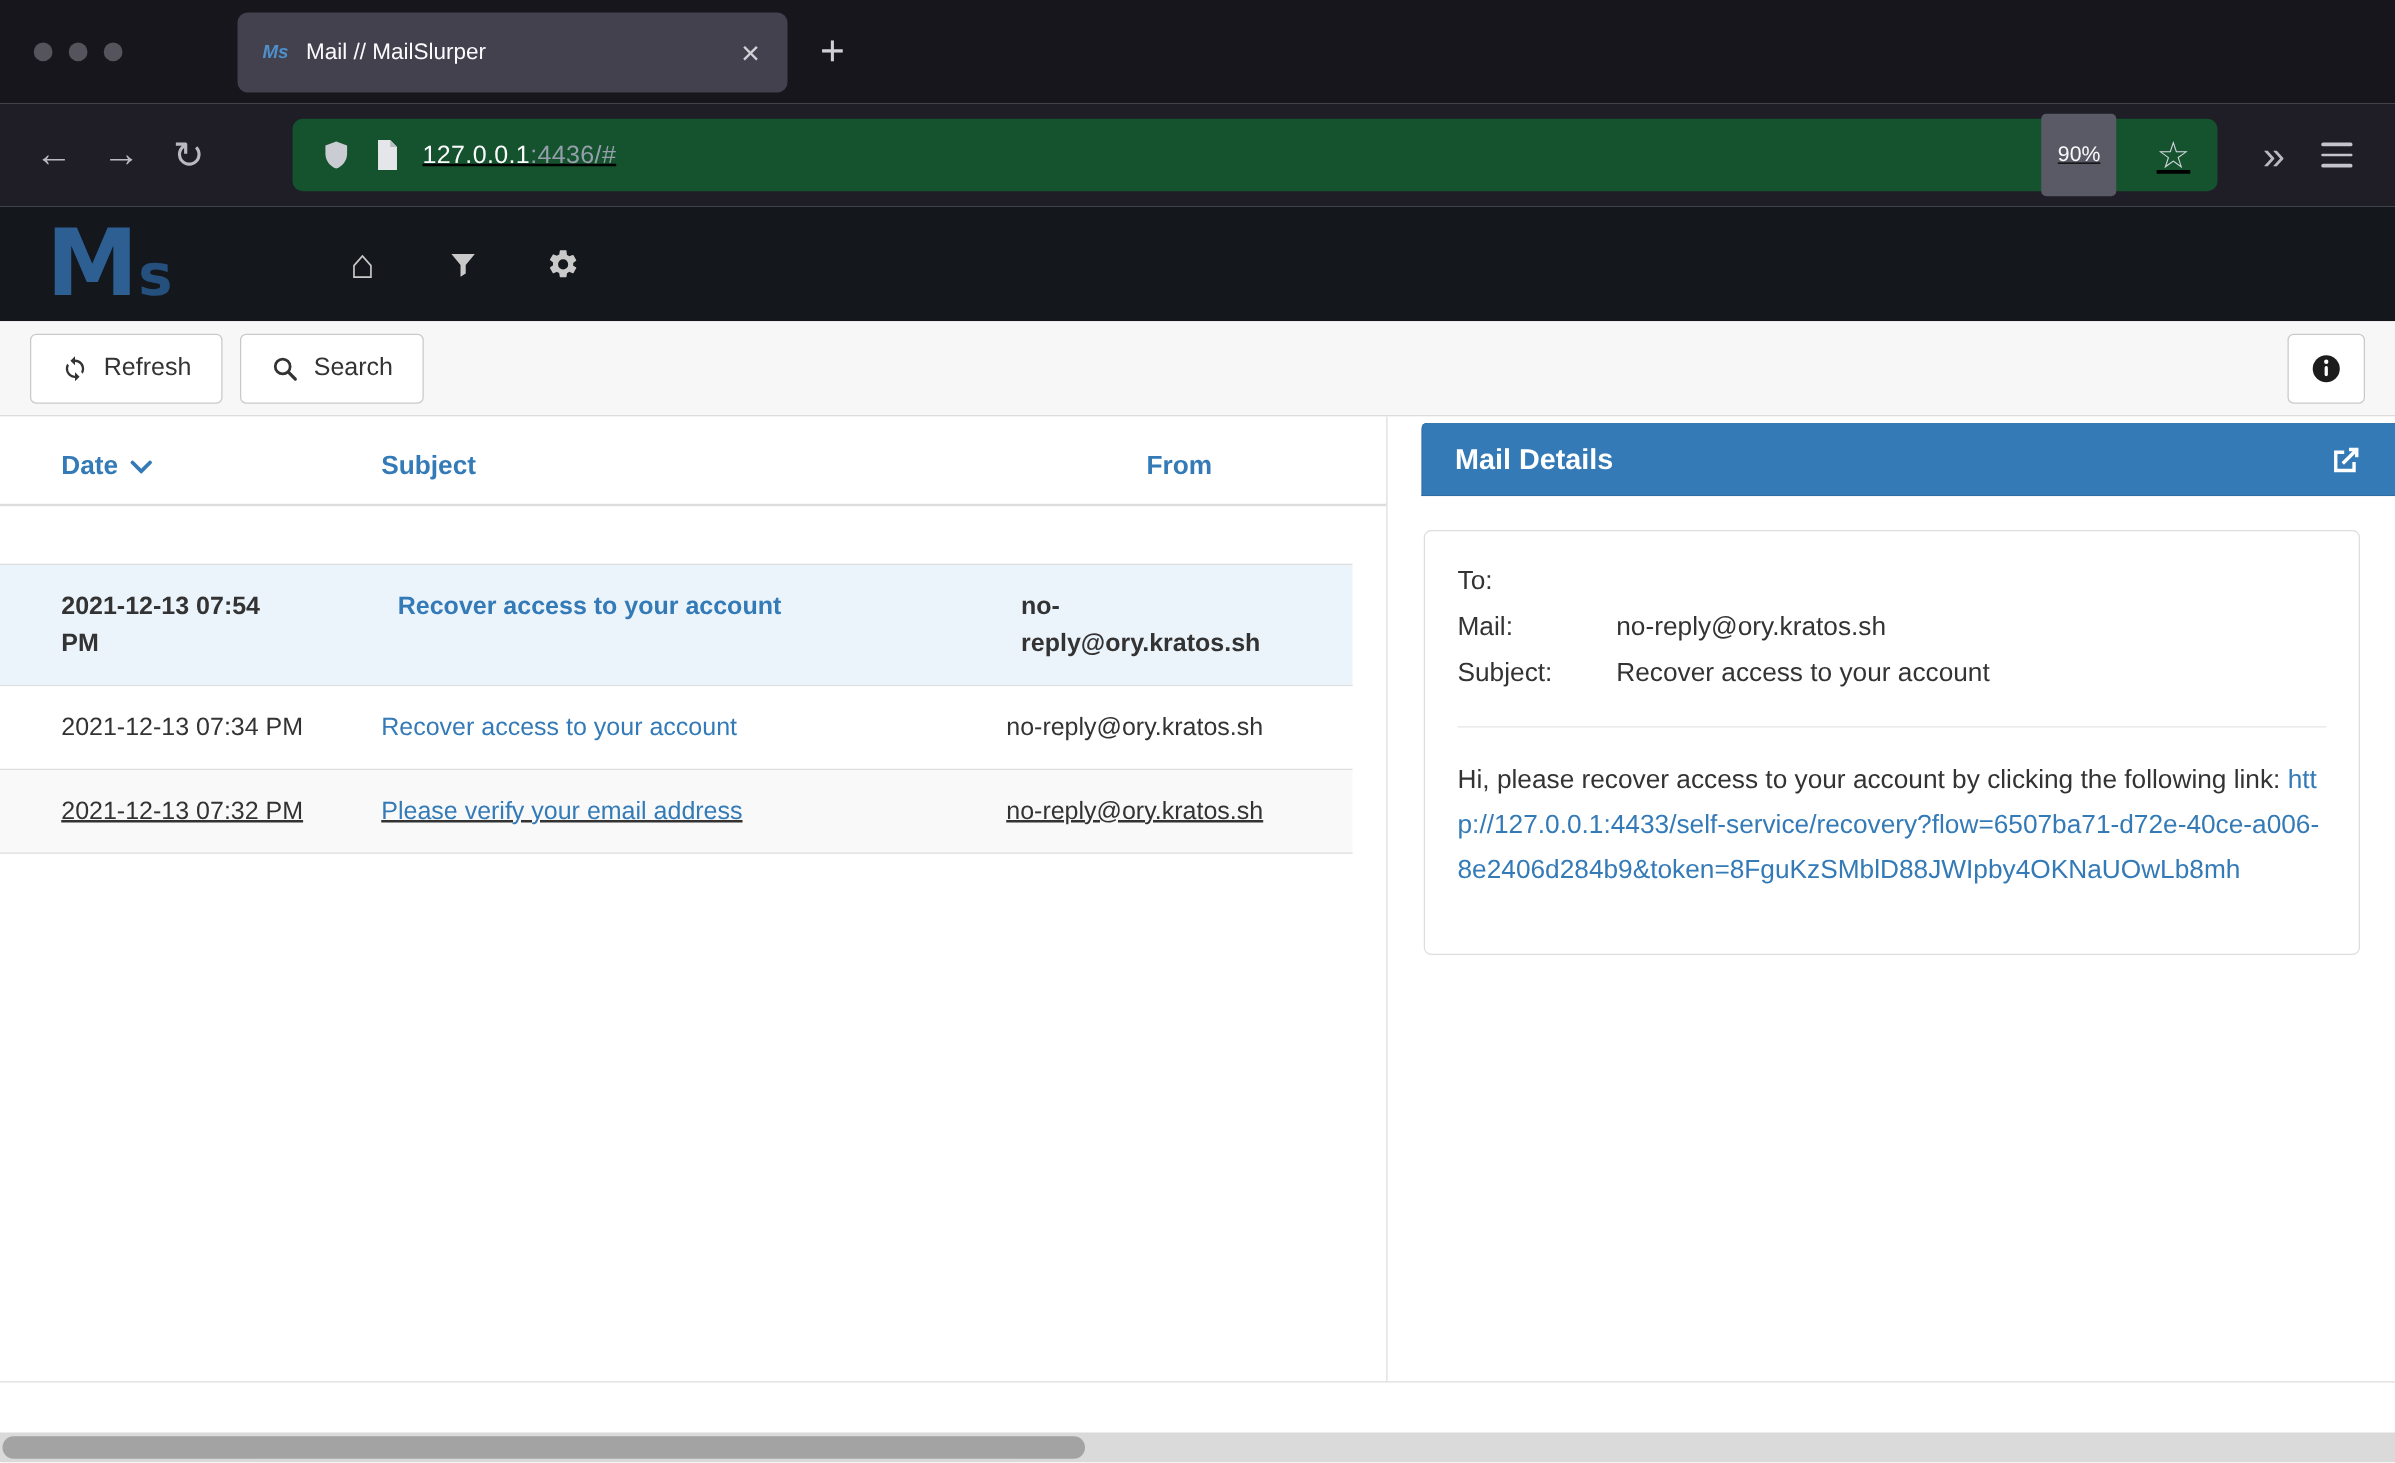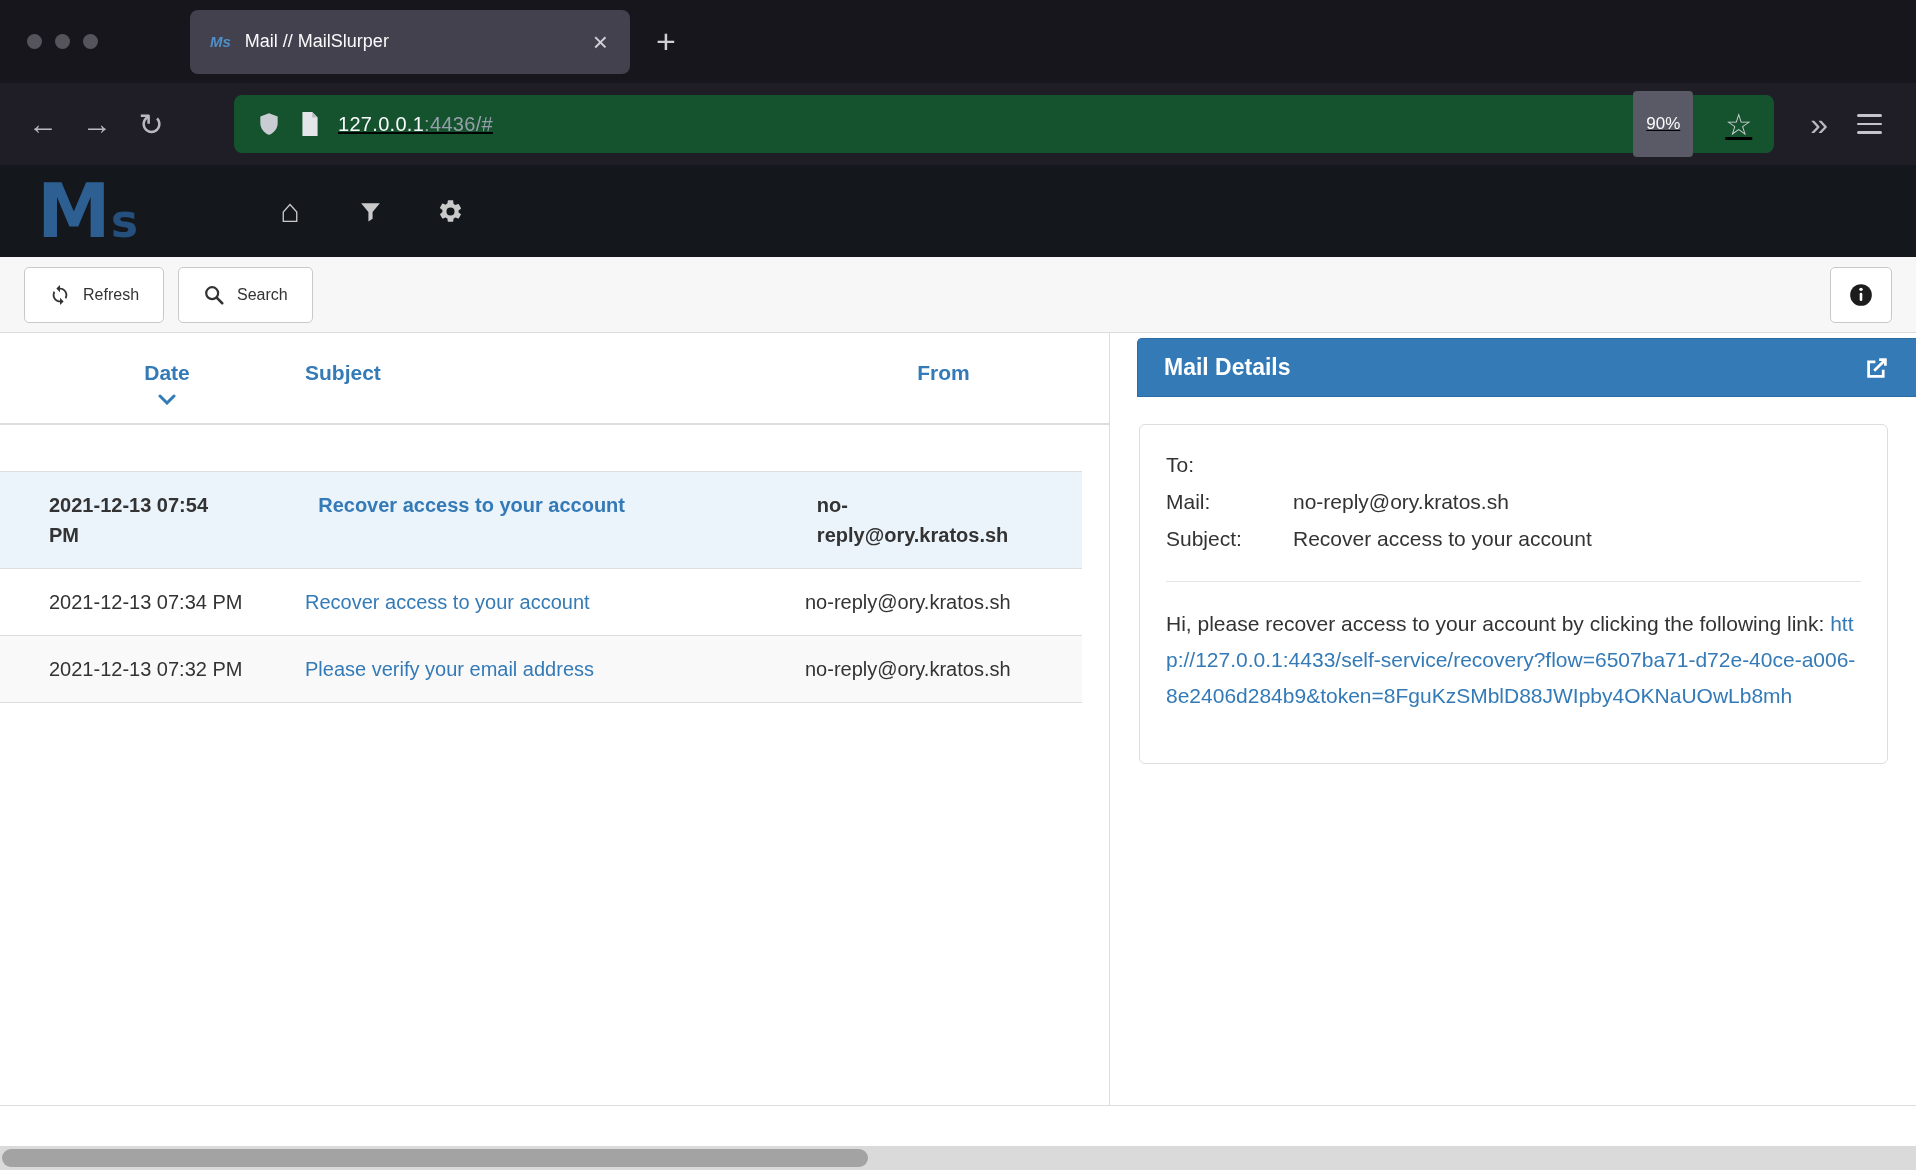--- a/index.html
+++ b/index.html
@@ -45,39 +45,39 @@
   .logo { width:230px; line-height:1; }
   .logo-m { font-size:74px; font-weight:bold; color:#2d5f93; font-family:"DejaVu Sans", sans-serif; }
   .logo-s { font-size:46px; font-weight:bold; color:#254f7c; font-family:"DejaVu Sans", sans-serif; }
   .app-icons { display:flex; gap:34px; align-items:center; }
   .app-icon { width:46px; height:46px; display:flex; align-items:center; justify-content:center; color:#c9c9c9; font-size:33px; cursor:pointer; }
 
   
   .toolbar { height:76px; background:#f7f7f7; border-bottom:1px solid #dcdcdc; display:flex; align-items:center; padding:0 24px; gap:14px; flex-shrink:0; }
   .btn {
     height:56px; padding:0 24px; background:#fff; border:1px solid #c9c9c9; border-radius:5px;
-    font-size:16px; color:#333; display:inline-flex; align-items:center; gap:12px; cursor:pointer;
+    font-size:20px; color:#333; display:inline-flex; align-items:center; gap:12px; cursor:pointer;
     font-family:inherit;
   }
   .btn svg { flex-shrink:0; }
   .info-btn { margin-left:auto; width:62px; padding:0; justify-content:center; }
 
   
   .content { flex:1; display:flex; overflow:hidden; }
 
   .list-pane { width:1110px; border-right:1px solid #ddd; padding-top:28px; flex-shrink:0; }
   .list-header { display:flex; font-size:21px; font-weight:bold; color:#337ab7; padding-bottom:18px; border-bottom:2px solid #ddd; }
-  .hcol-date { width:285px; padding-left:49px; display:flex; align-items:center; gap:9px;flex-direction:column; }
+  .hcol-date { width:285px; padding-left:49px; display:flex; align-items:center; gap:9px; }
   .hcol-subject { width:520px; padding-left:20px; }
   .hcol-from { width:277px; text-align:center; }
 
   .mail-rows { width:1082px; margin-top:46px; border-top:1px solid #ddd; }
   .mail-row { display:flex; border-bottom:1px solid #ddd; padding:18px 0; font-size:20px; line-height:1.5; color:#333; cursor:pointer; background:#fff; }
   .mail-row.selected { background:#ebf3fb; font-weight:bold;gap:24px; }
-  .mail-row.striped { background:#f9f9f9; }
+  .mail-row.striped { background:#f9f9f9;text-decoration:underline; }
   .cell-date { width:285px; padding-left:49px; padding-right:40px; }
   .cell-subject { width:520px; padding-left:20px; padding-right:40px; color:#337ab7; }
   .cell-from { width:277px; padding-right:62px; }
 
   .details-pane { flex:1; display:flex; flex-direction:column; padding-left:27px; }
   .details-header {
     margin-top:5px; height:59px; background:#337ab7; border:1px solid #2e6da4; border-right:none;
     border-top-left-radius:5px; display:flex; align-items:center; padding:0 26px;
     color:#fff; font-size:23px; font-weight:bold;
   }

